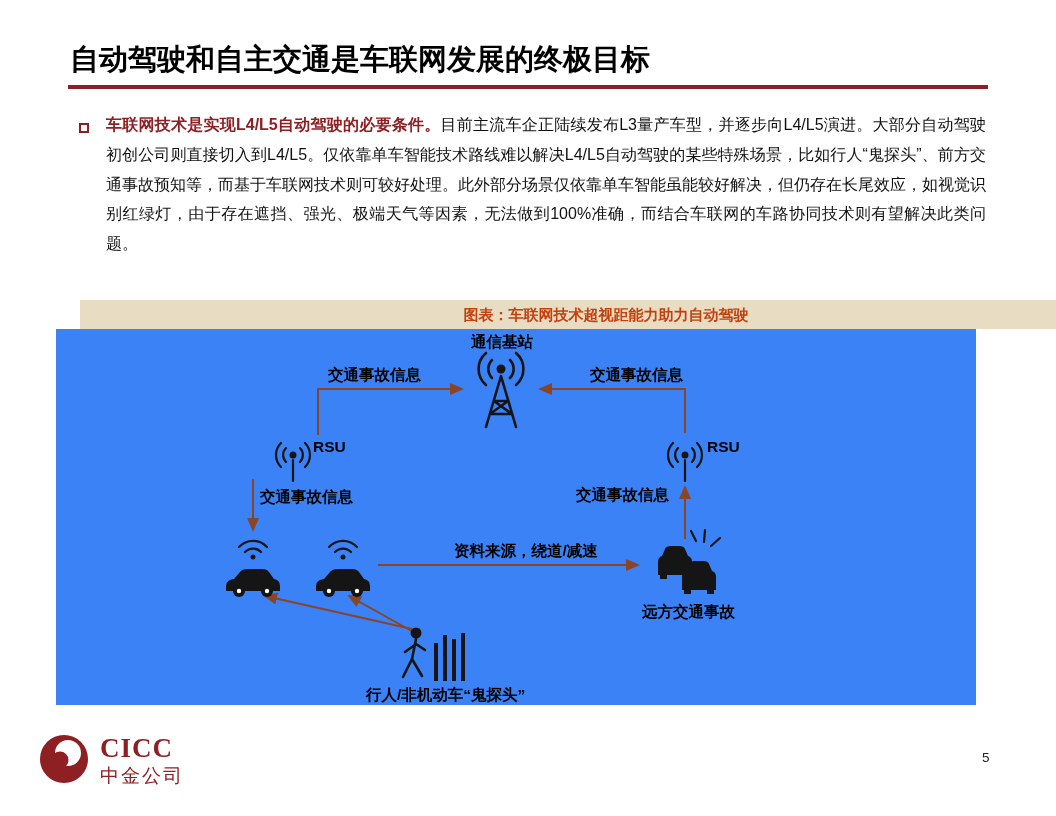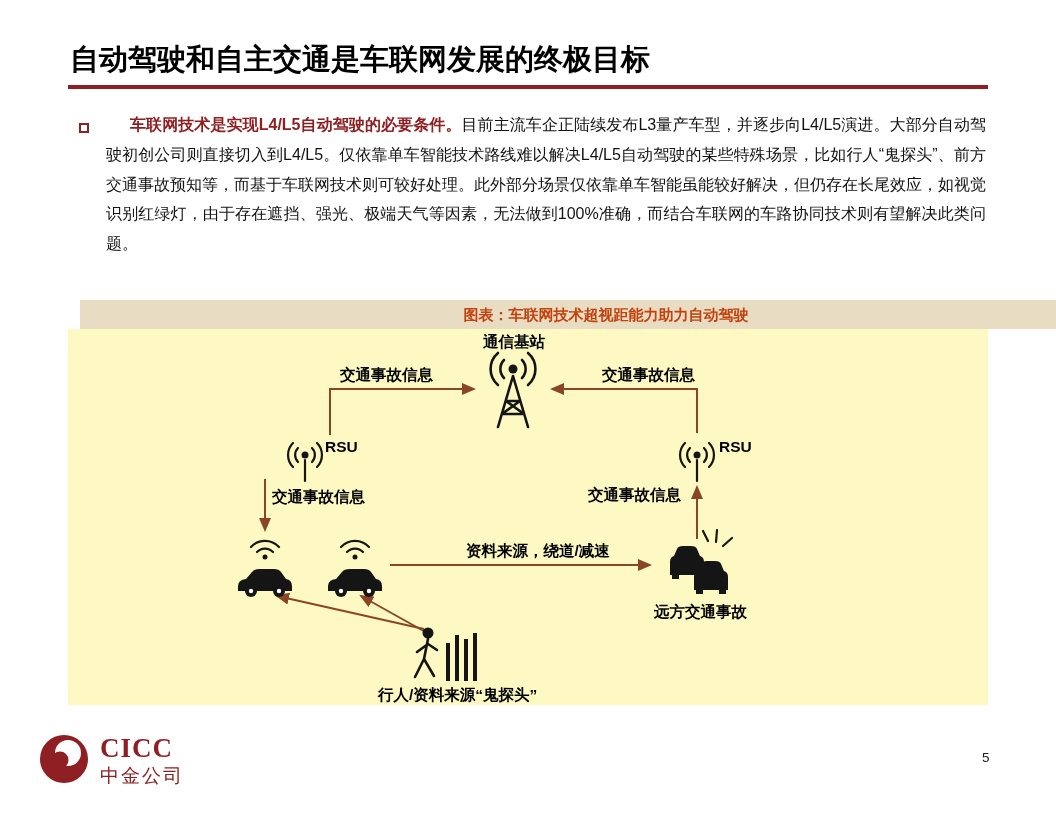--- a/index.html
+++ b/index.html
@@ -5,23 +5,23 @@
   * { margin:0; padding:0; box-sizing:border-box; }
   html,body { background:#ffffff; }
   .slide {
     position:relative; width:1056px; height:816px; background:#fff;
     font-family:"Liberation Sans","DejaVu Sans",sans-serif; color:#111; overflow:hidden;
   }
   .title { position:absolute; left:70px; top:40px; font-size:29px; font-weight:700; color:#000; white-space:nowrap;text-align:center; }
   .title-rule { position:absolute; left:68px; top:85px; width:920px; height:4px; background:var(--accent,#8e1f22); }
   .bullet-square { position:absolute; left:79px; top:123px; width:10px; height:10px; border:2.5px solid var(--accent,#8e1f22); background:#fff; }
   .bullet-text { position:absolute; left:106px; top:110px; width:880px; font-size:16px; line-height:1.86; text-align:justify; color:#111; }
-  .bullet-text .lead { color:var(--accent,#8e1f22); font-weight:700;margin-left:24px; }
+  .bullet-text .lead { color:var(--accent,#8e1f22); font-weight:700; }
   .fig-header { position:absolute; left:80px; top:300px; width:1052px; height:29px; background:var(--figheader,#e8dcc3); text-align:center; font-weight:700; font-size:15px; line-height:29px; color:#c2410c; }
-  .diagram { position:absolute; left:68px; top:329px; width:920px; height:376px; background:#fef9c3; }
+  .diagram { position:absolute; left:56px; top:329px; width:920px; height:376px; background:#3b82f6; }
   .diagram svg.canvas { position:absolute; left:0; top:0; }
   .dlabel { position:absolute; font-size:15.5px; font-weight:700; white-space:nowrap; color:#000; }
   .cline { fill:none; stroke:var(--arrow,#8a4527); stroke-width:2; }
   .arrfill { fill:var(--arrow,#8a4527); }
   .ifill { fill:#151515; }
   .istroke { fill:none; stroke:#151515; stroke-width:2.6; stroke-linecap:round; }
   .istroke2 { fill:none; stroke:#151515; stroke-width:2.2; stroke-linecap:round; }
   .ibar { fill:none; stroke:#151515; stroke-width:4; }
   .source { position:absolute; left:108px; top:709px; font-style:italic; font-size:11.5px; color:#333; }
   .logo { position:absolute; left:38px; top:732px; width:52px; height:54px; }
@@ -112,21 +112,21 @@
 
     <div class="dlabel" style="left:415px;top:3px">通信基站</div>
     <div class="dlabel" style="left:272px;top:36px">交通事故信息</div>
     <div class="dlabel" style="left:534px;top:36px">交通事故信息</div>
     <div class="dlabel" style="left:257px;top:109px">RSU</div>
     <div class="dlabel" style="left:651px;top:109px">RSU</div>
     <div class="dlabel" style="left:204px;top:158px">交通事故信息</div>
     <div class="dlabel" style="left:520px;top:156px">交通事故信息</div>
     <div class="dlabel" style="left:398px;top:212px">资料来源，绕道/减速</div>
     <div class="dlabel" style="left:586px;top:273px">远方交通事故</div>
-    <div class="dlabel" style="left:310px;top:356px">行人/资料来源“鬼探头”</div>
+    <div class="dlabel" style="left:310px;top:356px">行人/非机动车“鬼探头”</div>
   </div>
 
 
   <svg class="logo" viewBox="0 0 52 54">
     <circle cx="26" cy="27" r="24" class="logo-fill"></circle>
     <circle cx="30" cy="21" r="13" fill="#ffffff"></circle>
     <circle cx="22" cy="28" r="8.5" class="logo-fill"></circle>
   </svg>
   <div class="logo-text">CICC</div>
   <div class="logo-sub">中金公司</div>

